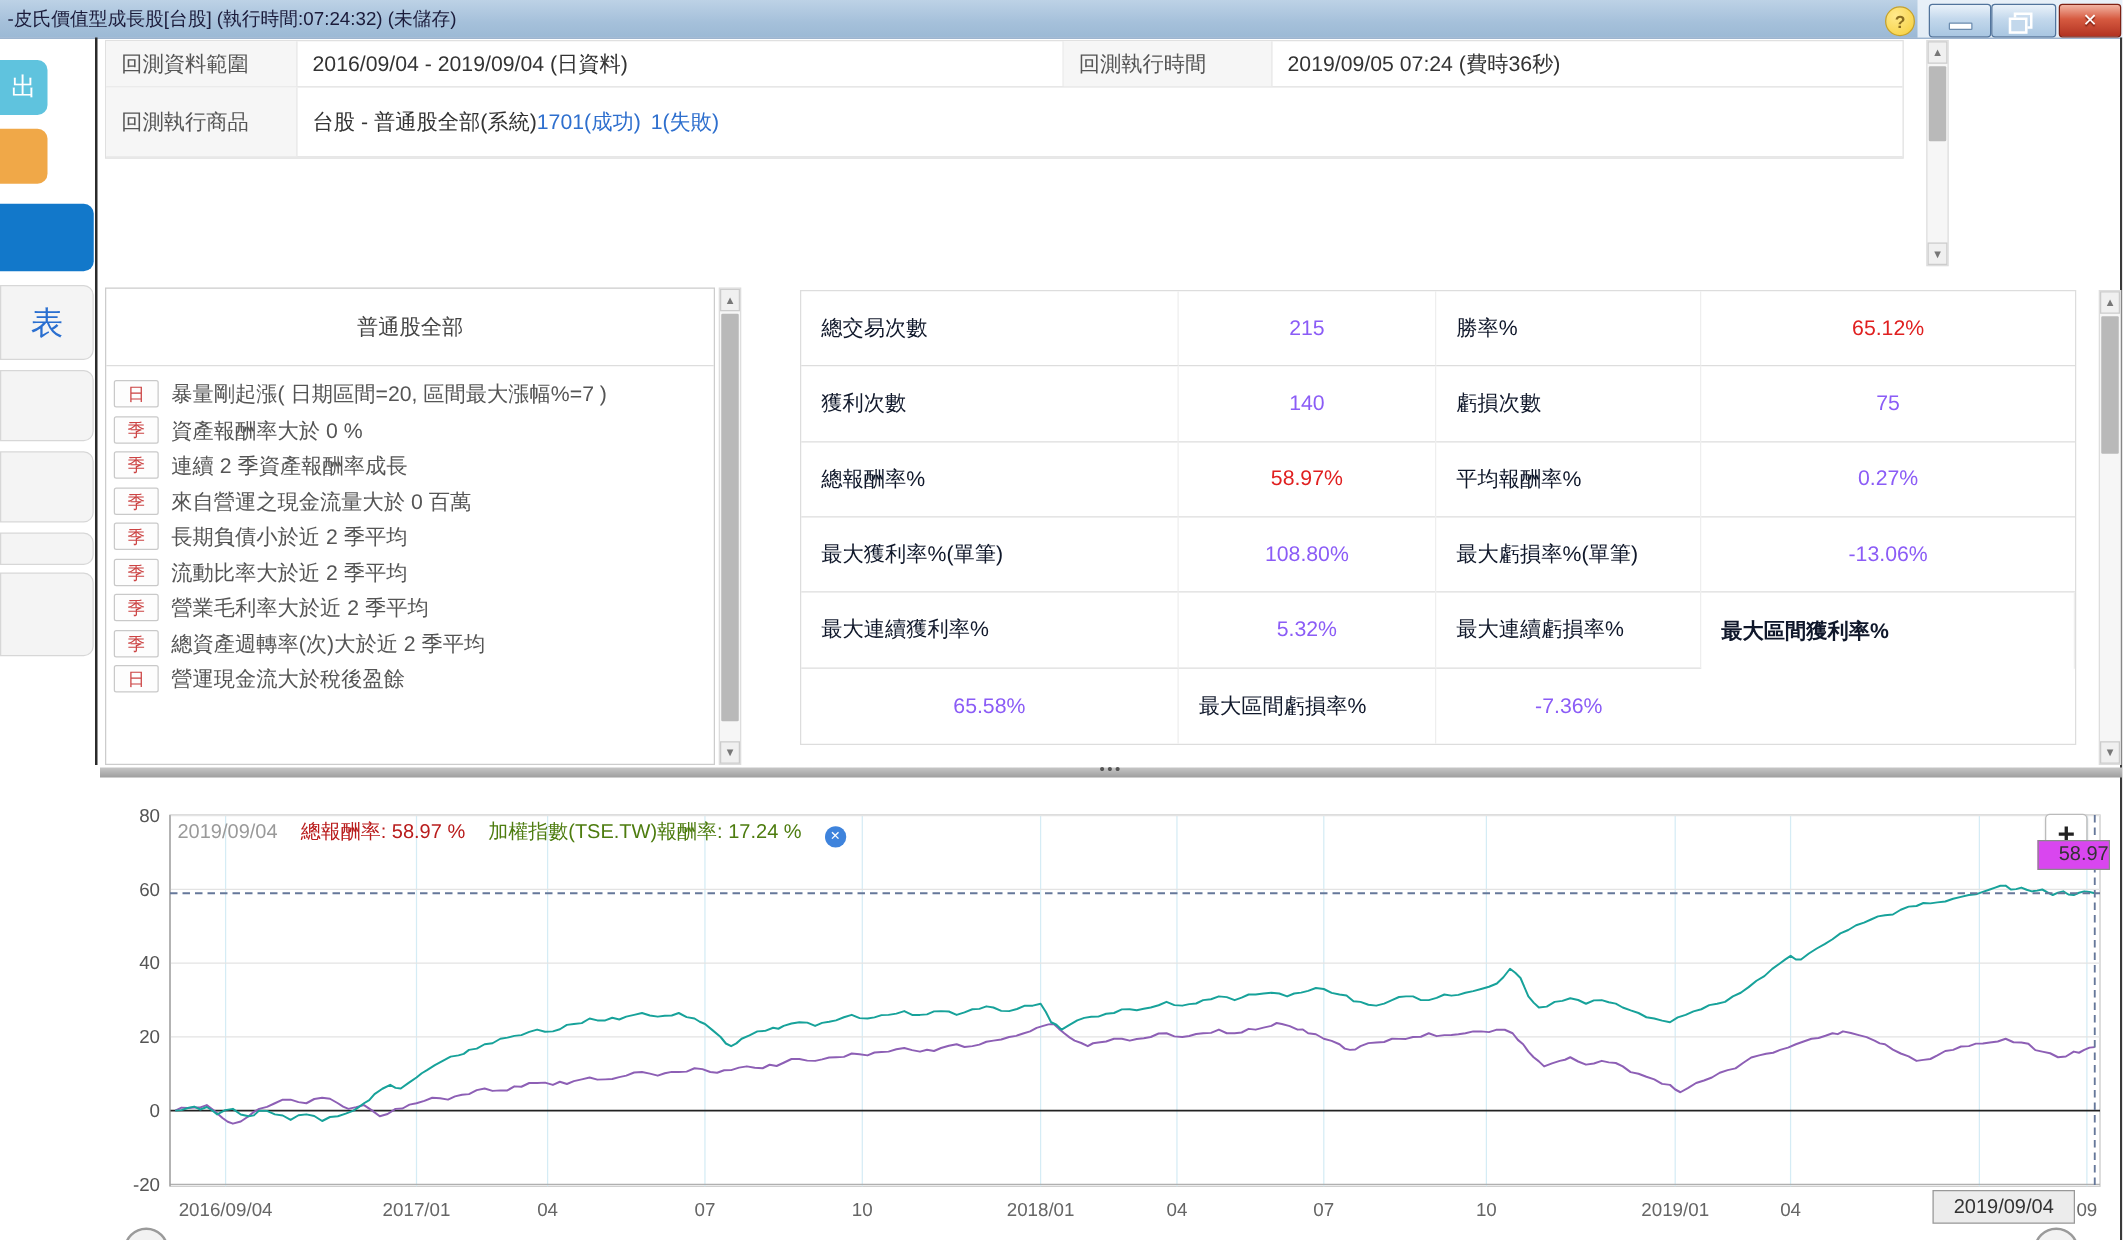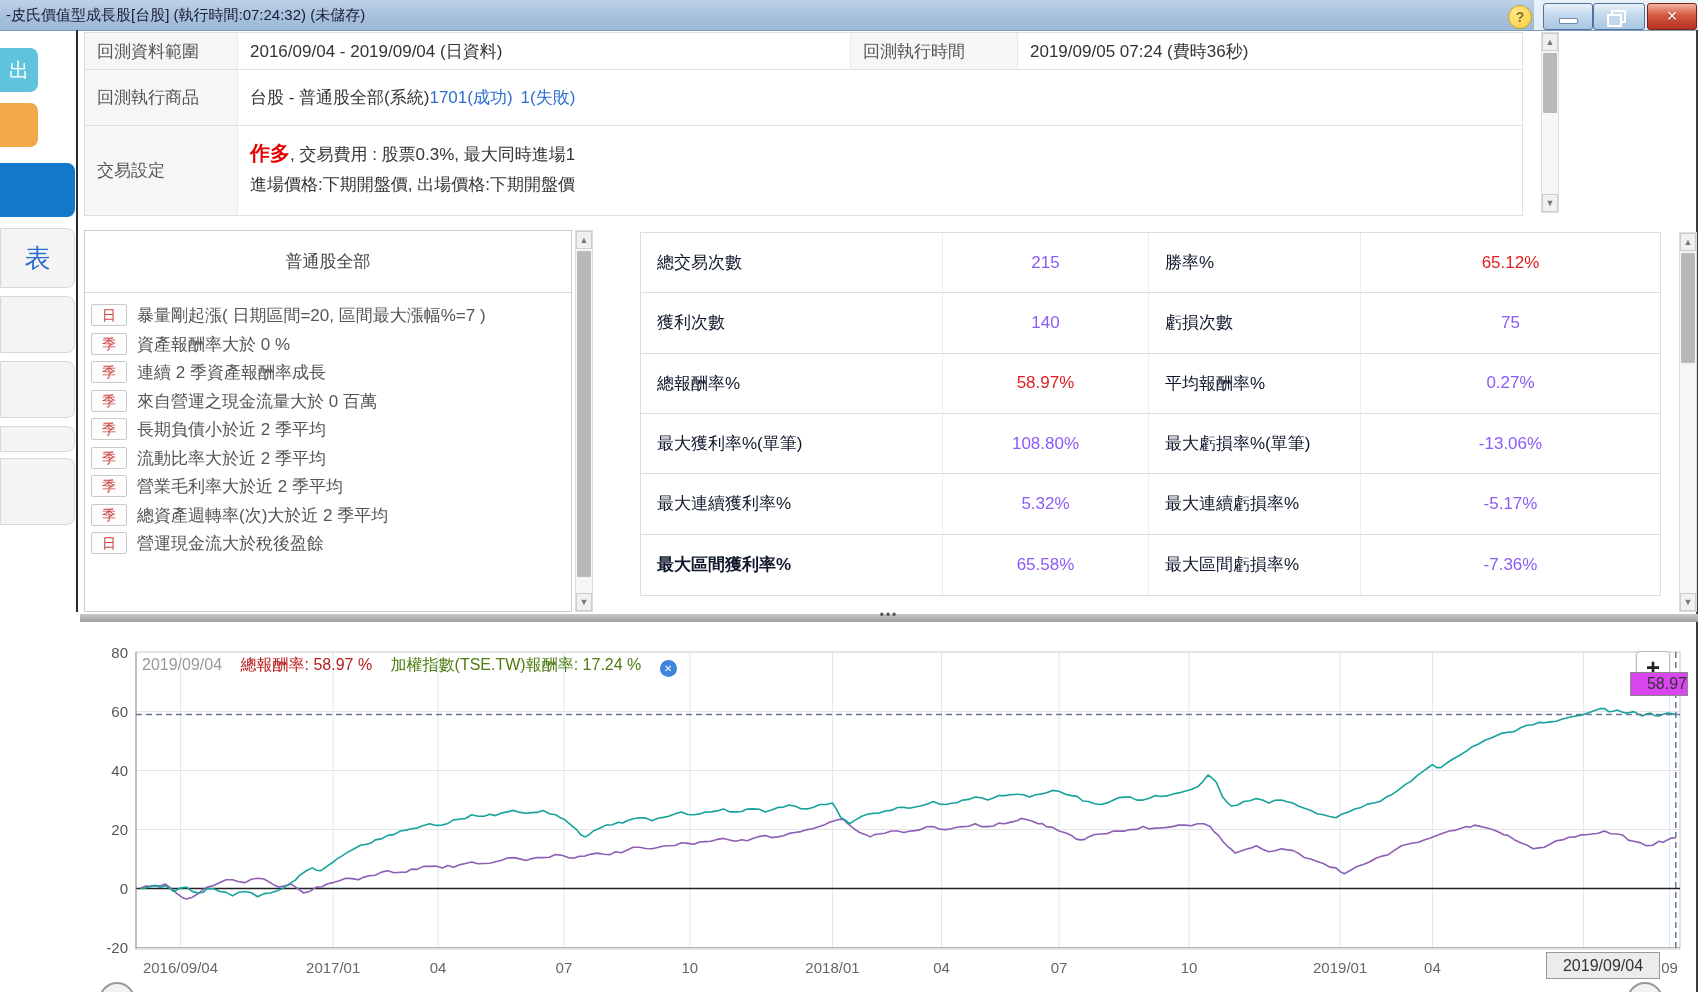--- a/index.html
+++ b/index.html
@@ -112,29 +112,20 @@
       <div class="icell ilabel">回測執行時間</div>
       <div class="icell" style="border-right:none;">2019/09/05 07:24 (費時36秒)</div>
     </div>
     <div class="irow" style="grid-template-columns:153px 1fr;height:55px;">
       <div class="icell ilabel">回測執行商品</div>
       <div class="icell" style="border-right:none;">
         <span style="font-weight:500;color:#333;">台股 - 普通股全部(系統) </span>
         <span class="blue-link">1701(成功)</span>
         <span style="width:8px;display:inline-block;"></span>
         <span class="blue-link">1(失敗)</span>
-      </div>
-    </div>
-    <div class="irow" style="grid-template-columns:153px 1fr;height:89px;border-bottom:none;">
-      <div class="icell ilabel">交易設定</div>
-      <div class="icell" style="border-right:none;display:block;padding-top:12px;line-height:30px;">
-        <div>
-          <span class="red-bold">作多</span><span>, 交易費用 : 股票0.3%, 最大同時進場1</span>
-        </div>
-        <div>進場價格:下期開盤價, 出場價格:下期開盤價</div>
       </div>
     </div>
   </div>
 
   <div class="abs sbar" style="left:1541px;top:32px;width:18px;height:181px;">
     <div class="sbar-arrow" style="top:0;">▲</div>
     <div class="sbar-thumb" style="top:20px;width:14px;height:60px;"></div>
     <div class="sbar-arrow" style="bottom:0;line-height:17px;">▼</div>
   </div>
 
@@ -172,21 +163,20 @@
       <div class="scell sval sred">58.97%</div>
       <div class="scell">平均報酬率%</div>
       <div class="scell sval" style="border-right: none;">0.27%</div>
       <div class="scell">最大獲利率%(單筆)</div>
       <div class="scell sval">108.80%</div>
       <div class="scell">最大虧損率%(單筆)</div>
       <div class="scell sval" style="border-right: none;">-13.06%</div>
       <div class="scell">最大連續獲利率%</div>
       <div class="scell sval">5.32%</div>
       <div class="scell">最大連續虧損率%</div>
-      <div class="scell sval" style="border-right: none;">-5.17%</div>
       <div class="scell" style="border-bottom: none; font-weight: bold;">最大區間獲利率%</div>
       <div class="scell sval" style="border-bottom: none;">65.58%</div>
       <div class="scell" style="border-bottom: none;">最大區間虧損率%</div>
       <div class="scell sval" style="border-bottom: none; border-right: none; text-align: center;">-7.36%</div>
     </div>
 
   <div class="abs sbar" style="left:1679px;top:232px;width:18px;height:380px;">
     <div class="sbar-arrow" style="top:0;">▲</div>
     <div class="sbar-thumb" style="top:20px;width:14px;height:110px;"></div>
     <div class="sbar-arrow" style="bottom:0;line-height:17px;">▼</div>

